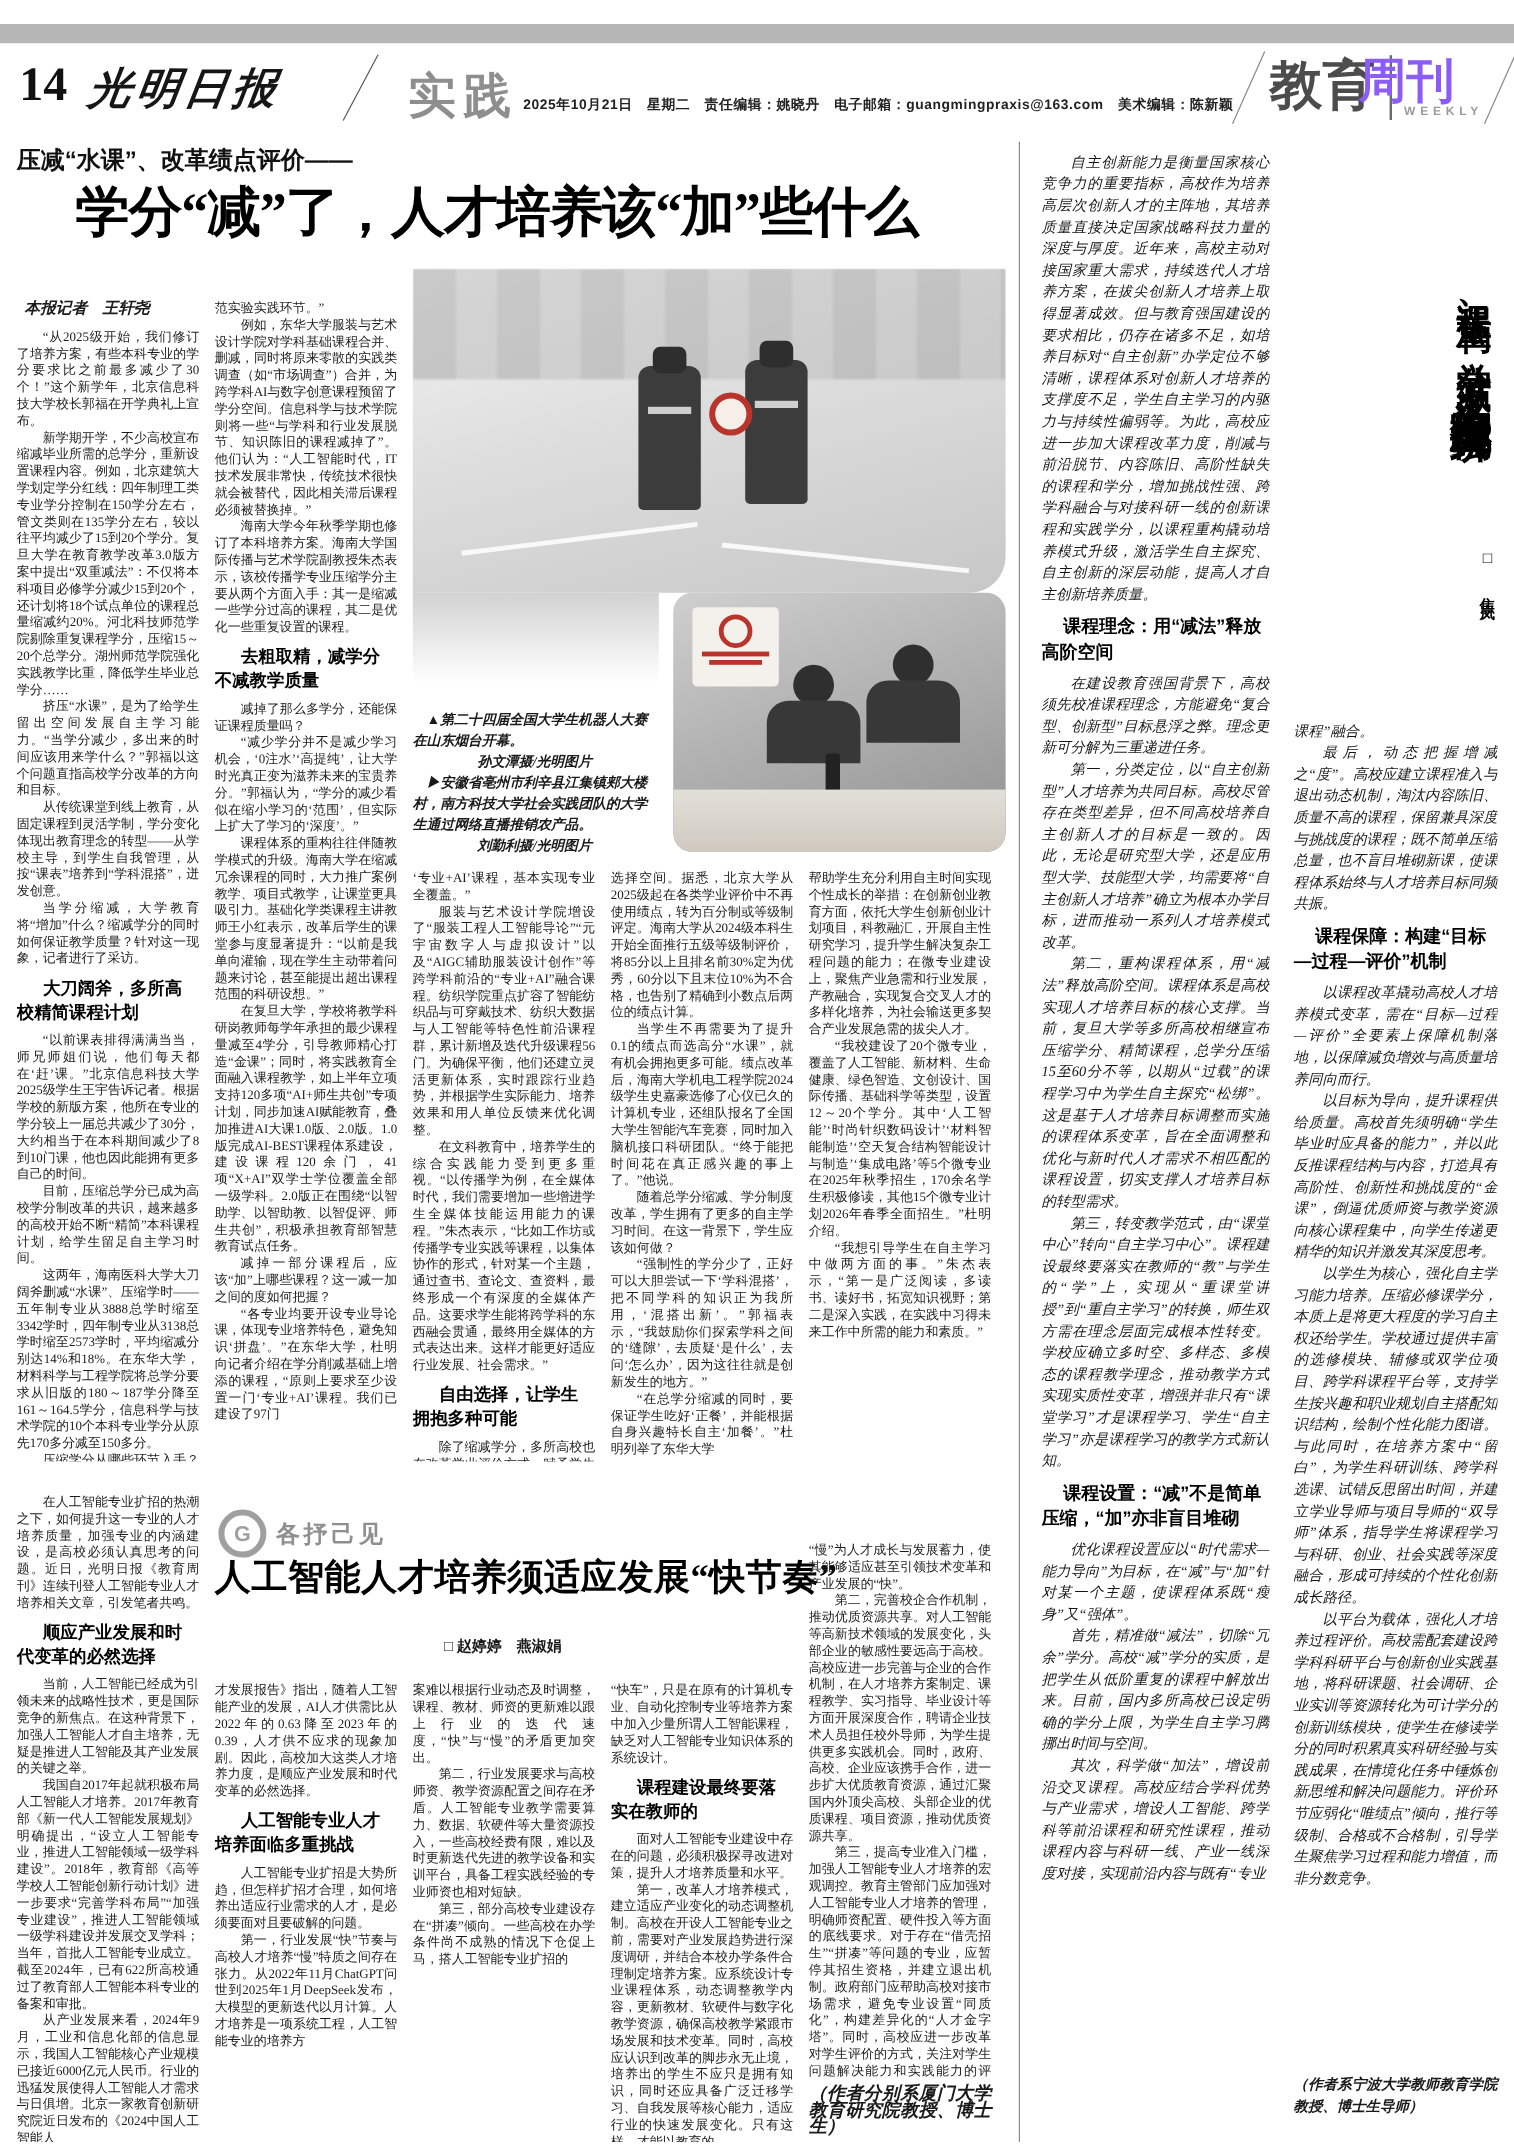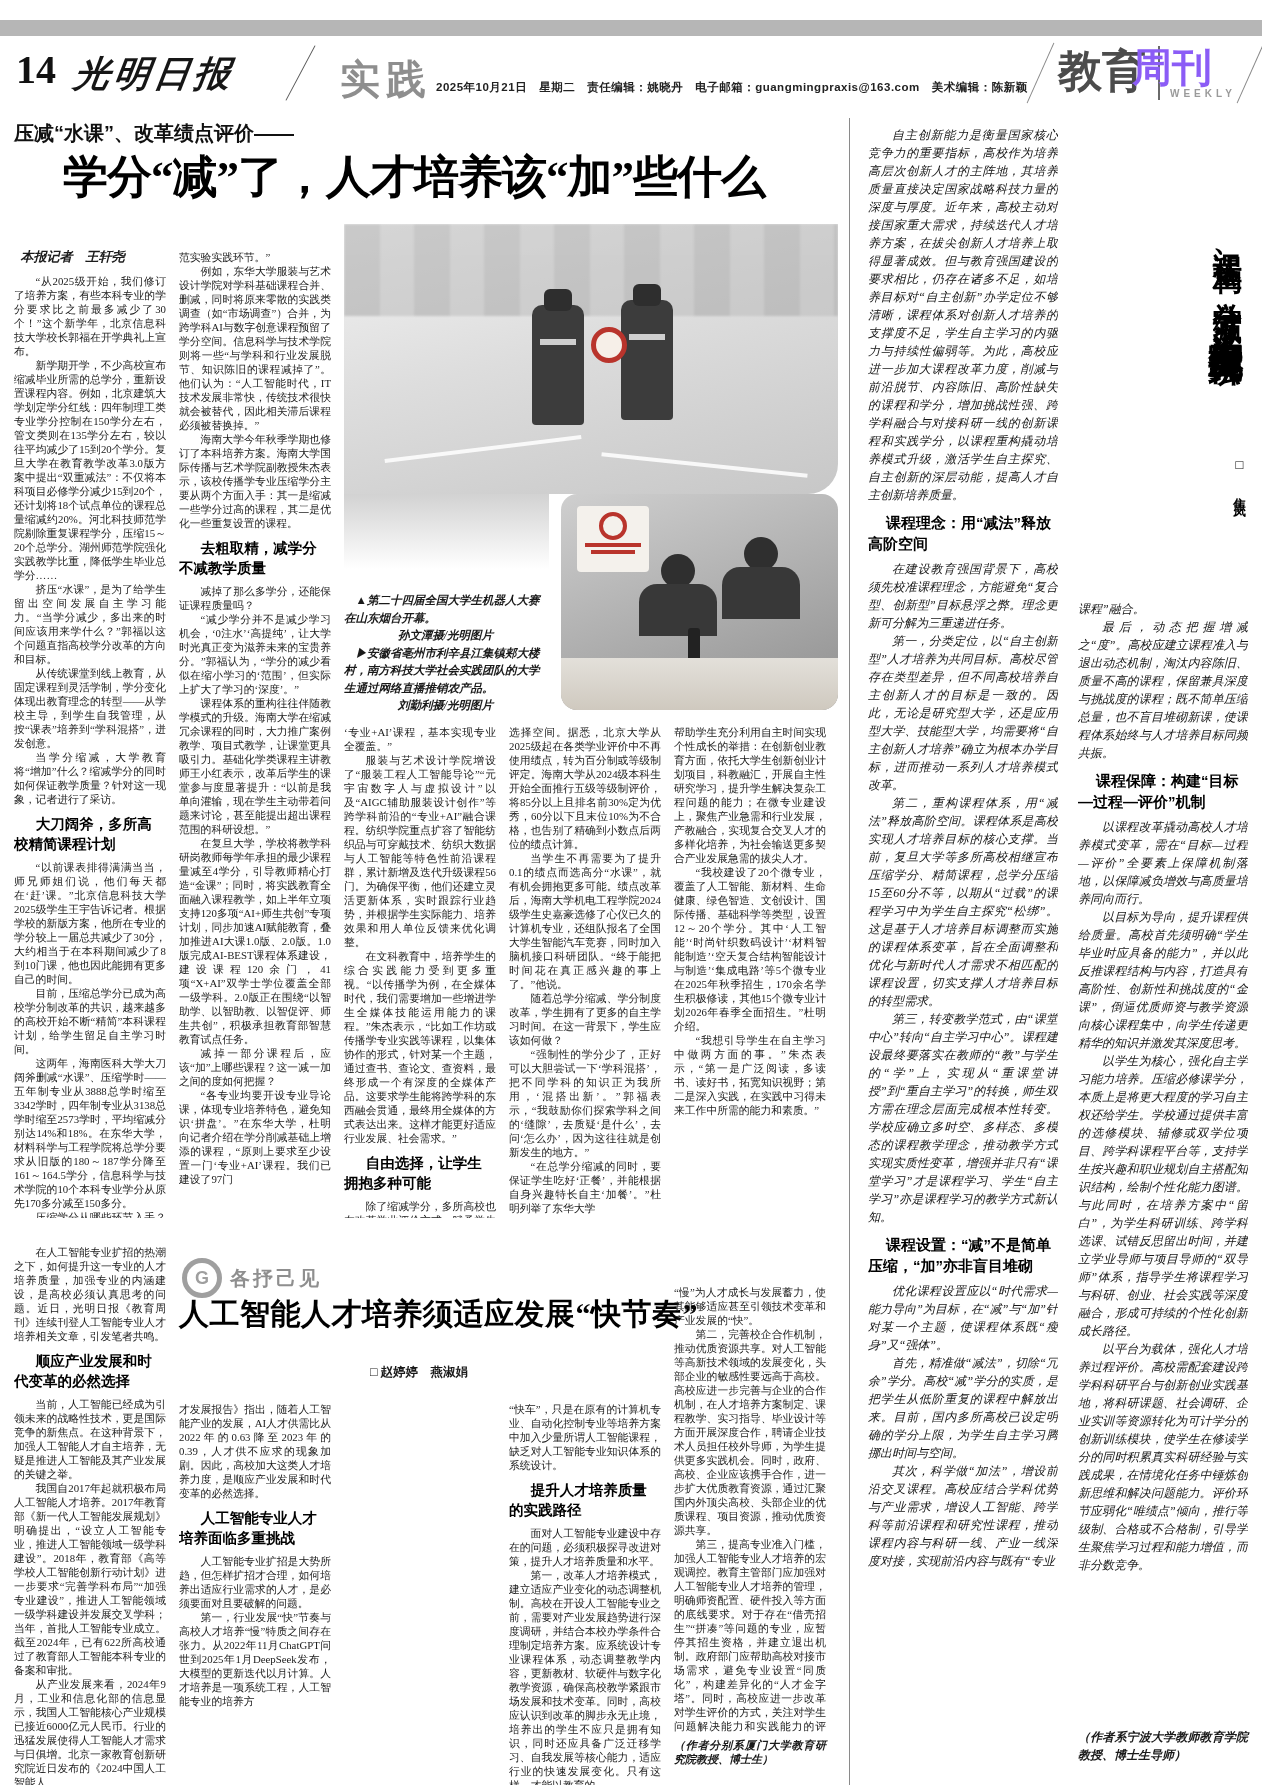--- a/index.html
+++ b/index.html
@@ -190,32 +190,37 @@
       <p class="para">当前，人工智能已经成为引领未来的战略性技术，更是国际竞争的新焦点。在这种背景下，加强人工智能人才自主培养，无疑是推进人工智能及其产业发展的关键之举。</p>
       <p class="para">我国自2017年起就积极布局人工智能人才培养。2017年教育部《新一代人工智能发展规划》明确提出，“设立人工智能专业，推进人工智能领域一级学科建设”。2018年，教育部《高等学校人工智能创新行动计划》进一步要求“完善学科布局”“加强专业建设”，推进人工智能领域一级学科建设并发展交叉学科；当年，首批人工智能专业成立。截至2024年，已有622所高校通过了教育部人工智能本科专业的备案和审批。</p>
       <p class="para">从产业发展来看，2024年9月，工业和信息化部的信息显示，我国人工智能核心产业规模已接近6000亿元人民币。行业的迅猛发展使得人工智能人才需求与日俱增。北京一家教育创新研究院近日发布的《2024中国人工智能人</p>
     </div>
   <div class="col" style="left:179px;top:1402px;height:383px;">
       <p class="para cont">才发展报告》指出，随着人工智能产业的发展，AI人才供需比从2022年的0.63降至2023年的0.39，人才供不应求的现象加剧。因此，高校加大这类人才培养力度，是顺应产业发展和时代变革的必然选择。</p>
       <div class="subhead">人工智能专业人才培养面临多重挑战</div>
       <p class="para">人工智能专业扩招是大势所趋，但怎样扩招才合理，如何培养出适应行业需求的人才，是必须要面对且要破解的问题。</p>
       <p class="para">第一，行业发展“快”节奏与高校人才培养“慢”特质之间存在张力。从2022年11月ChatGPT问世到2025年1月DeepSeek发布，大模型的更新迭代以月计算。人才培养是一项系统工程，人工智能专业的培养方</p>
     </div>
+  <div class="col" style="left:344px;top:1402px;height:383px;">
+      <p class="para cont">案难以根据行业动态及时调整，课程、教材、师资的更新难以跟上行业的迭代速度，“快”与“慢”的矛盾更加突出。</p>
+      <p class="para">第二，行业发展要求与高校师资、教学资源配置之间存在矛盾。人工智能专业教学需要算力、数据、软硬件等大量资源投入，一些高校经费有限，难以及时更新迭代先进的教学设备和实训平台，具备工程实践经验的专业师资也相对短缺。</p>
+      <p class="para">第三，部分高校专业建设存在“拼凑”倾向。一些高校在办学条件尚不成熟的情况下仓促上马，搭人工智能专业扩招的</p>
+    </div>
   <div class="col" style="left:509px;top:1402px;height:383px;">
       <p class="para cont">“快车”，只是在原有的计算机专业、自动化控制专业等培养方案中加入少量所谓人工智能课程，缺乏对人工智能专业知识体系的系统设计。</p>
-      <div class="subhead">提升人才培养质量的实践路径</div>
+      <div class="subhead">课程建设最终要落实在教师的</div>
       <p class="para">面对人工智能专业建设中存在的问题，必须积极探寻改进对策，提升人才培养质量和水平。</p>
       <p class="para">第一，改革人才培养模式，建立适应产业变化的动态调整机制。高校在开设人工智能专业之前，需要对产业发展趋势进行深度调研，并结合本校办学条件合理制定培养方案。应系统设计专业课程体系，动态调整教学内容，更新教材、软硬件与数字化教学资源，确保高校教学紧跟市场发展和技术变革。同时，高校应认识到改革的脚步永无止境，培养出的学生不应只是拥有知识，同时还应具备广泛迁移学习、自我发展等核心能力，适应行业的快速发展变化。只有这样，才能以教育的</p>
     </div>
   <div class="col" style="left:674px;top:1285px;height:448px;">
       <p class="para cont">“慢”为人才成长与发展蓄力，使其能够适应甚至引领技术变革和产业发展的“快”。</p>
       <p class="para">第二，完善校企合作机制，推动优质资源共享。对人工智能等高新技术领域的发展变化，头部企业的敏感性要远高于高校。高校应进一步完善与企业的合作机制，在人才培养方案制定、课程教学、实习指导、毕业设计等方面开展深度合作，聘请企业技术人员担任校外导师，为学生提供更多实践机会。同时，政府、高校、企业应该携手合作，进一步扩大优质教育资源，通过汇聚国内外顶尖高校、头部企业的优质课程、项目资源，推动优质资源共享。</p>
       <p class="para">第三，提高专业准入门槛，加强人工智能专业人才培养的宏观调控。教育主管部门应加强对人工智能专业人才培养的管理，明确师资配置、硬件投入等方面的底线要求。对于存在“借壳招生”“拼凑”等问题的专业，应暂停其招生资格，并建立退出机制。政府部门应帮助高校对接市场需求，避免专业设置“同质化”，构建差异化的“人才金字塔”。同时，高校应进一步改革对学生评价的方式，关注对学生问题解决能力和实践能力的评价，打造学生个性化成长路径。</p>
     </div>
-  <div class="abs" style="left:674px;top:1738px;width:152px;font-size:11px;line-height:14px;font-weight:bold;font-style:italic;text-align:justify;">（作者分别系厦门大学教育研究院教授、博士生）</div>
+  <div class="abs" style="left:674px;top:1738px;width:152px;font-size:15px;line-height:14px;font-weight:bold;font-style:italic;text-align:justify;">（作者分别系厦门大学教育研究院教授、博士生）</div>
 
   <div class="abs vtitle">
     <div class="vt1">课程重构、学分缩减</div>
     <div class="vt2">为学生自主探究『松绑』</div>
     <div class="vtauthor">□ 焦岚</div>
   </div>
   <div class="rcol" style="left:868px;top:126px;width:190px;height:1660px;">
       <p class="para">自主创新能力是衡量国家核心竞争力的重要指标，高校作为培养高层次创新人才的主阵地，其培养质量直接决定国家战略科技力量的深度与厚度。近年来，高校主动对接国家重大需求，持续迭代人才培养方案，在拔尖创新人才培养上取得显著成效。但与教育强国建设的要求相比，仍存在诸多不足，如培养目标对“自主创新”办学定位不够清晰，课程体系对创新人才培养的支撑度不足，学生自主学习的内驱力与持续性偏弱等。为此，高校应进一步加大课程改革力度，削减与前沿脱节、内容陈旧、高阶性缺失的课程和学分，增加挑战性强、跨学科融合与对接科研一线的创新课程和实践学分，以课程重构撬动培养模式升级，激活学生自主探究、自主创新的深层动能，提高人才自主创新培养质量。</p>
       <div class="subhead">课程理念：用“减法”释放高阶空间</div>
       <p class="para">在建设教育强国背景下，高校须先校准课程理念，方能避免“复合型、创新型”目标悬浮之弊。理念更新可分解为三重递进任务。</p>

